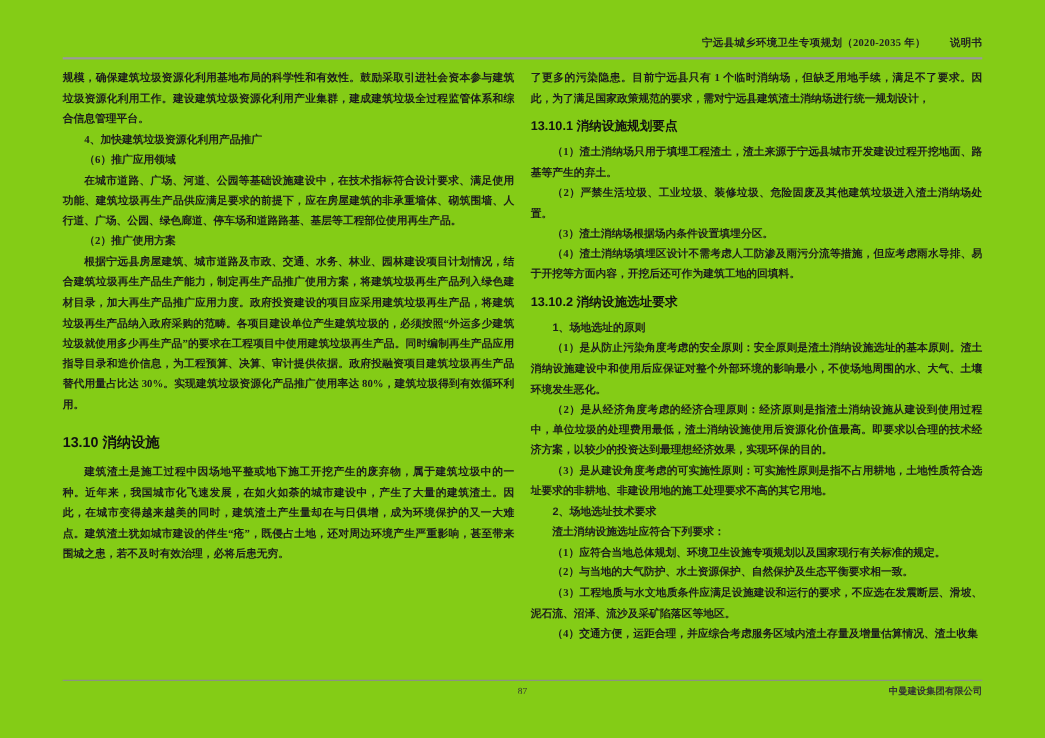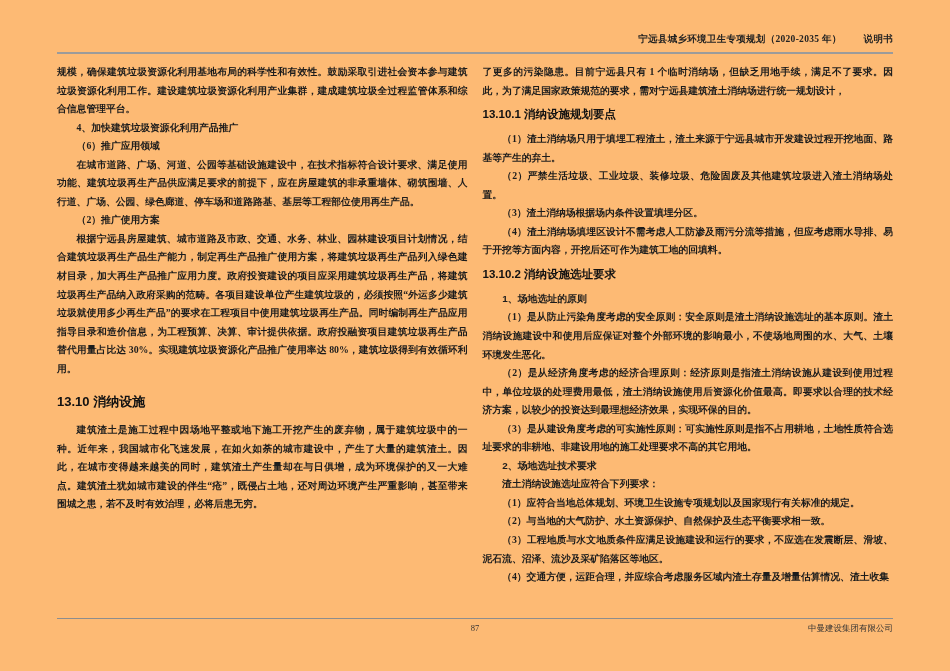--- a/index.html
+++ b/index.html
@@ -1,19 +1,19 @@
 <!DOCTYPE html>
 <html><head>
 <meta charset="utf-8">
 <style>
   html,body { margin:0; padding:0; background:#ffffff; }
   .page {
     position:relative;
     width:950px; height:671px;
-    background:#fdba74;
+    background:#84cc16;
     overflow:hidden;
     font-family:"Liberation Serif","DejaVu Serif",serif;
     color:#1c1c1c;
   }
   
   .header {
     position:absolute; top:33px; left:57px; right:57px;
     text-align:right; font-size:9.5px; letter-spacing:0.3px;
     color:#222; font-weight:bold;
   }
@@ -52,21 +52,21 @@
   .footer-rule {
     position:absolute; top:618px; left:57px; right:57px;
     border-top:1.8px solid #8d8d8d;
   }
   .page-num {
     position:absolute; top:623px; left:0; width:100%;
     text-align:center; font-size:8.5px; color:#333;
   }
   .company {
     position:absolute; top:623px; right:57px;
-    font-size:8.5px; color:#333;
+    font-size:8.5px; color:#333;font-weight:bold;
   }
 </style>
 </head>
 <body>
 
 <div class="page">
 
   <div class="header">
     <span>宁远县城乡环境卫生专项规划（2020-2035 年）</span><span class="doc-type">说明书</span>
   </div>

